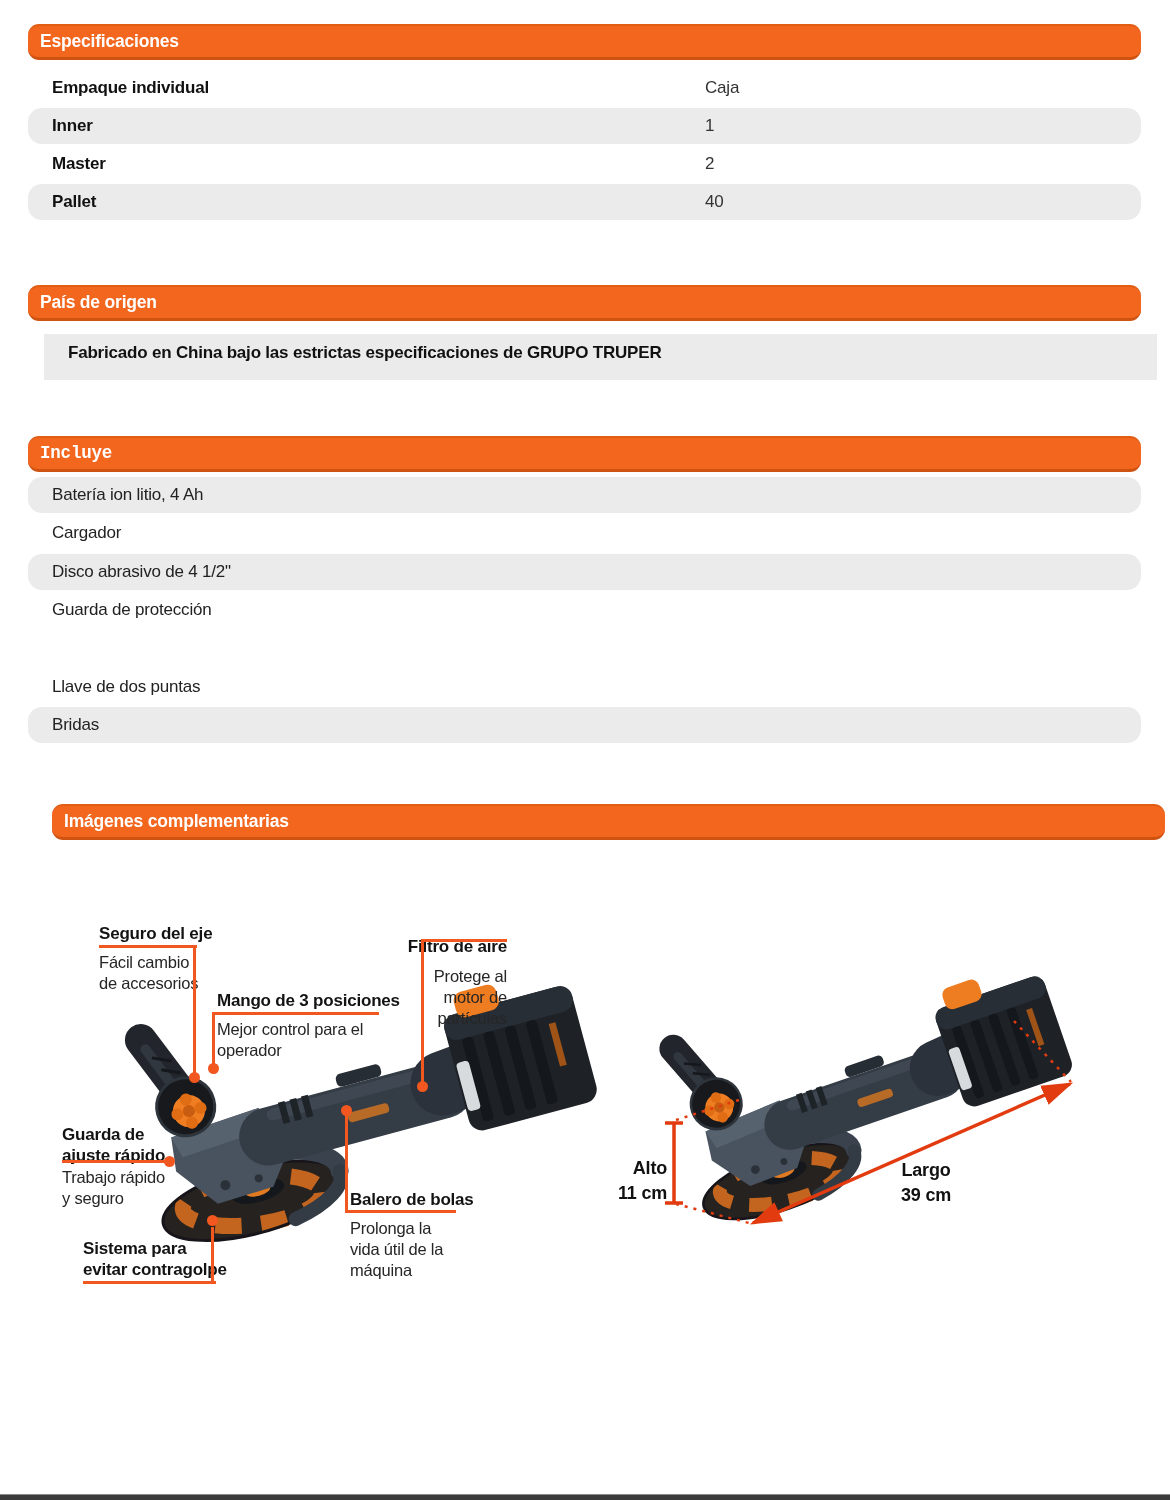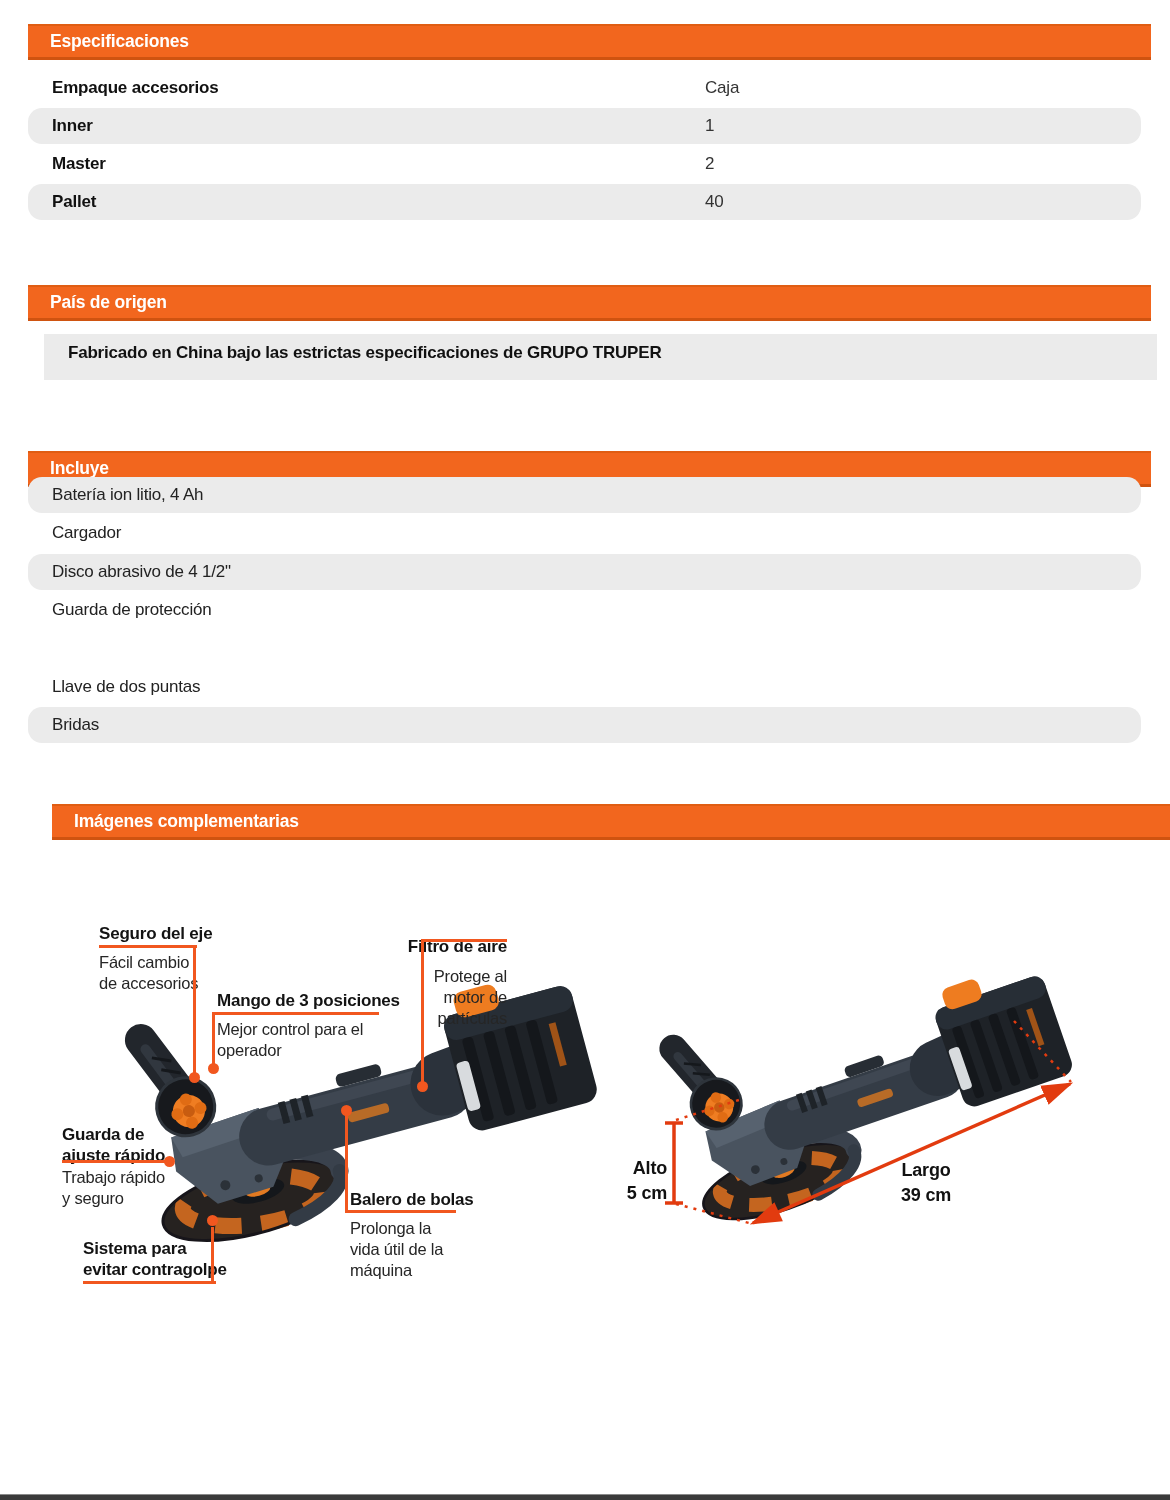--- a/index.html
+++ b/index.html
@@ -6,21 +6,21 @@
   .page{
     position:relative;width:1170px;height:1500px;background:#ffffff;
     font-family:"Liberation Sans",sans-serif;overflow:hidden;
     letter-spacing:-0.2px;
   }
   
   .bar{
     position:absolute;left:28px;width:1113px;height:31px;
     background:#f2661e;border-top:2px solid #e05d13;border-bottom:3px solid #cf5310;
     color:#ffffff;font-size:17.5px;font-weight:bold;line-height:31px;
-    padding-left:22px;box-sizing:content-box;width:1101px;
+    padding-left:12px;box-sizing:content-box;width:1101px;border-radius:11px;
   }
   
   .trow{
     position:absolute;left:28px;width:1113px;height:36px;line-height:36px;font-size:17px;
   }
   .trow.gray,.lrow.gray{background:#ebebeb;border-radius:14px;}
   .trow .lbl{position:absolute;left:24px;font-weight:bold;color:#111;}
   .trow .val{position:absolute;left:677px;color:#333;}
   
   .lrow{
@@ -47,21 +47,21 @@
 </head>
 <body>
 
 <div class="page">
 
   <div class="bar" style="top:24px;">
     <span>Especificaciones</span>
   </div>
 
   <div class="trow" style="top:70px;">
-    <span class="lbl">Empaque accesorios</span>
+    <span class="lbl">Empaque individual</span>
     <span class="val">Caja</span>
   </div>
   <div class="trow gray" style="top:108px;">
     <span class="lbl">Inner</span>
     <span class="val">1</span>
   </div>
   <div class="trow" style="top:146px;">
     <span class="lbl">Master</span>
     <span class="val">2</span>
   </div>
@@ -70,21 +70,21 @@
     <span class="val">40</span>
   </div>
 
   <div class="bar" style="top:285px;">
     <span>País de origen</span>
   </div>
   <div class="bold-row" style="top:334px;">
     <span>Fabricado en China bajo las estrictas especificaciones de GRUPO TRUPER</span>
   </div>
 
-  <div class="bar" style="top:451px;">
+  <div class="bar" style="top:436px;font-family:Liberation Mono, monospace;">
     <span>Incluye</span>
   </div>
   <div class="lrow gray" style="top:477px;">Batería ion litio, 4 Ah</div>
   <div class="lrow" style="top:515px;">Cargador</div>
   <div class="lrow gray" style="top:554px;">Disco abrasivo de 4 1/2"</div>
   <div class="lrow" style="top:592px;">Guarda de protección</div>
   <div class="lrow" style="top:669px;">Llave de dos puntas</div>
   <div class="lrow gray" style="top:707px;">Bridas</div>
 
   <div class="bar" style="top:804px;margin-left:24px;">
@@ -204,21 +204,21 @@
   <div class="c-title" style="left:350px;top:1189px;">Balero de bolas</div>
   <div class="cline" style="left:348px;top:1210px;width:108px;height:3px;"></div>
   <div class="c-desc" style="left:350px;top:1218px;">Prolonga la
 vida útil de la
 máquina</div>
   <div class="cline" style="left:345px;top:1115px;width:3px;height:98px;"></div>
   <div class="cdot" style="left:341px;top:1105px;"></div>
 
   <div class="dim r" style="left:547px;top:1136px;width:120px;">
     <div>Alto</div>
-    <div>5 cm</div>
+    <div>11 cm</div>
   </div>
   <div class="dim" style="left:876px;top:1158px;width:100px;text-align:center;">
     <div>Largo</div>
     <div>39 cm</div>
   </div>
 
   <div class="footer-bar"></div>
 </div>
 
 </body></html>

